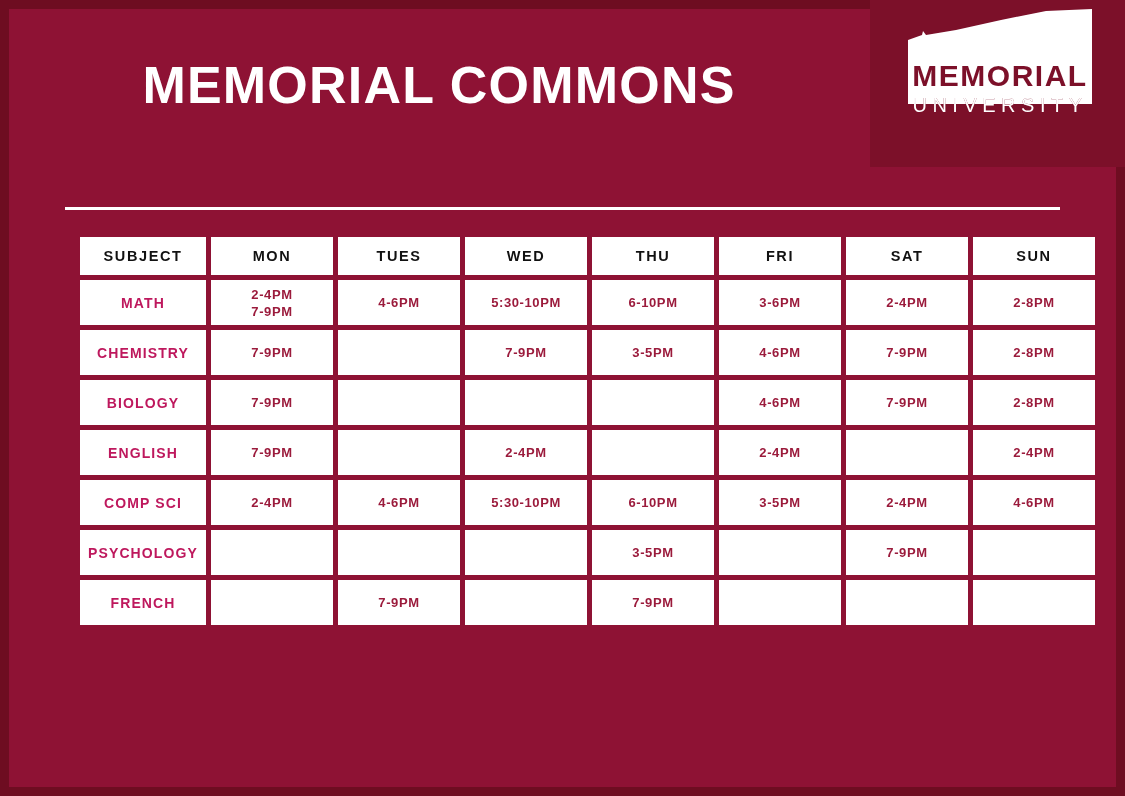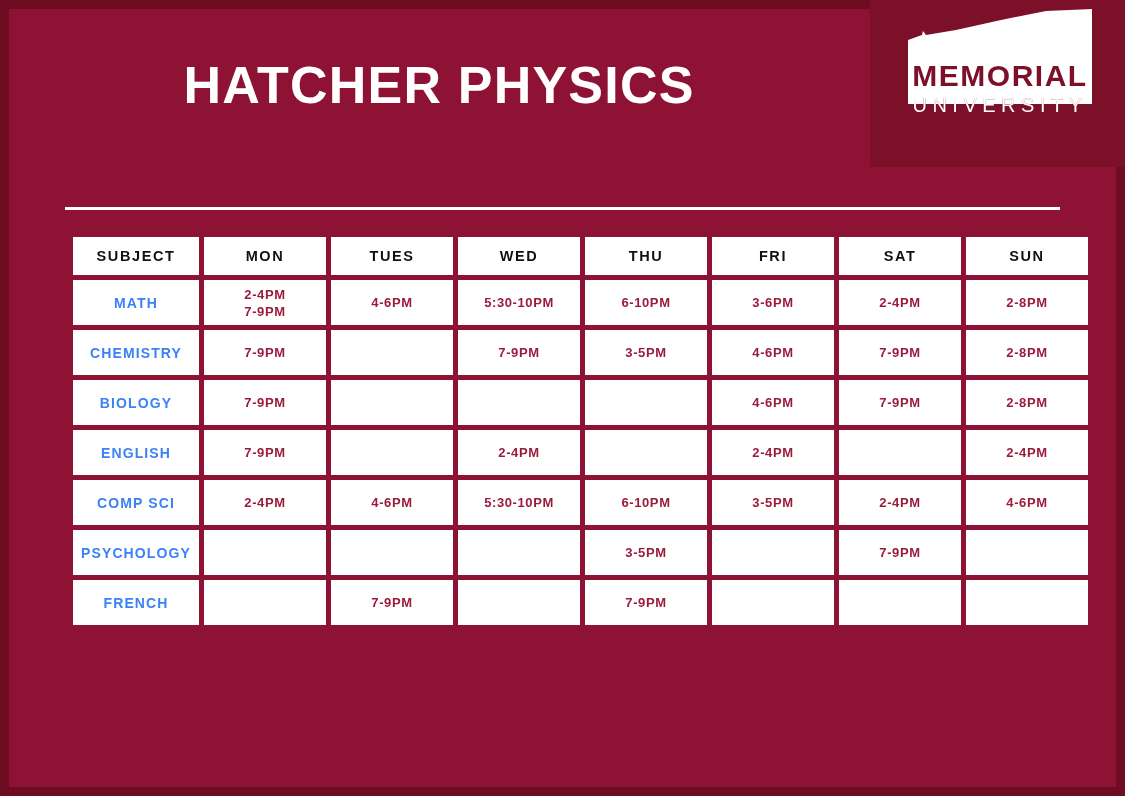--- a/index.html
+++ b/index.html
@@ -65,21 +65,21 @@
     left: 56px;
     top: 198px;
     width: 995px;
     height: 3px;
     background: #ffffff;
   }
 
   
   #schedule-wrap {
     position: absolute;
-    left: 59px;
+    left: 66px;
     top: 223px;
     width: 994px;
   }
   table.schedule {
     border-collapse: separate;
     border-spacing: 5px 5px;
     width: 994px;
     table-layout: fixed;
   }
   table.schedule td {
@@ -96,21 +96,21 @@
     font-size: 14.5px;
     font-weight: bold;
     letter-spacing: 1.6px;
     color: #111111;
   }
   tr.body-row td.subject-cell {
     height: 45px;
     font-size: 14px;
     font-weight: bold;
     letter-spacing: 1.1px;
-    color: #3b82f6;
+    color: #be185d;
     margin-top: 40px;
   }
   tr.body-row td.time-cell {
     height: 45px;
     font-size: 13px;
     font-weight: bold;
     letter-spacing: 0.6px;
     color: #9b1b3c;
     line-height: 17px;
   }
@@ -118,21 +118,21 @@
   .time-line { display: block; }
 </style>
 </head>
 <body>
 
 <div id="poster">
 
   <div id="header">
 
     <div id="title-block">
-      <div class="title-line">HATCHER PHYSICS</div>
+      <div class="title-line">MEMORIAL COMMONS</div>
     </div>
 
     <div id="logo-box">
       <svg id="logo-svg" width="190" height="112" viewBox="0 0 190 112">
         <defs>
           <mask id="logo-knockout">
             <rect x="0" y="0" width="190" height="112" fill="black"></rect>
             <path d="M2 32 L16 27 L17 23 L20 27 L50 22 L95 12 L140 3 L186 1 L186 96 L2 96 Z" fill="white"></path>
             <text x="94" y="78" text-anchor="middle" font-family="'Liberation Sans', sans-serif" font-size="30" font-weight="bold" letter-spacing="1.5" fill="black">MEMORIAL</text>
             <text x="94" y="104" text-anchor="middle" font-family="'Liberation Sans', sans-serif" font-size="20" font-weight="normal" letter-spacing="5.5" fill="black">UNIVERSITY</text>

